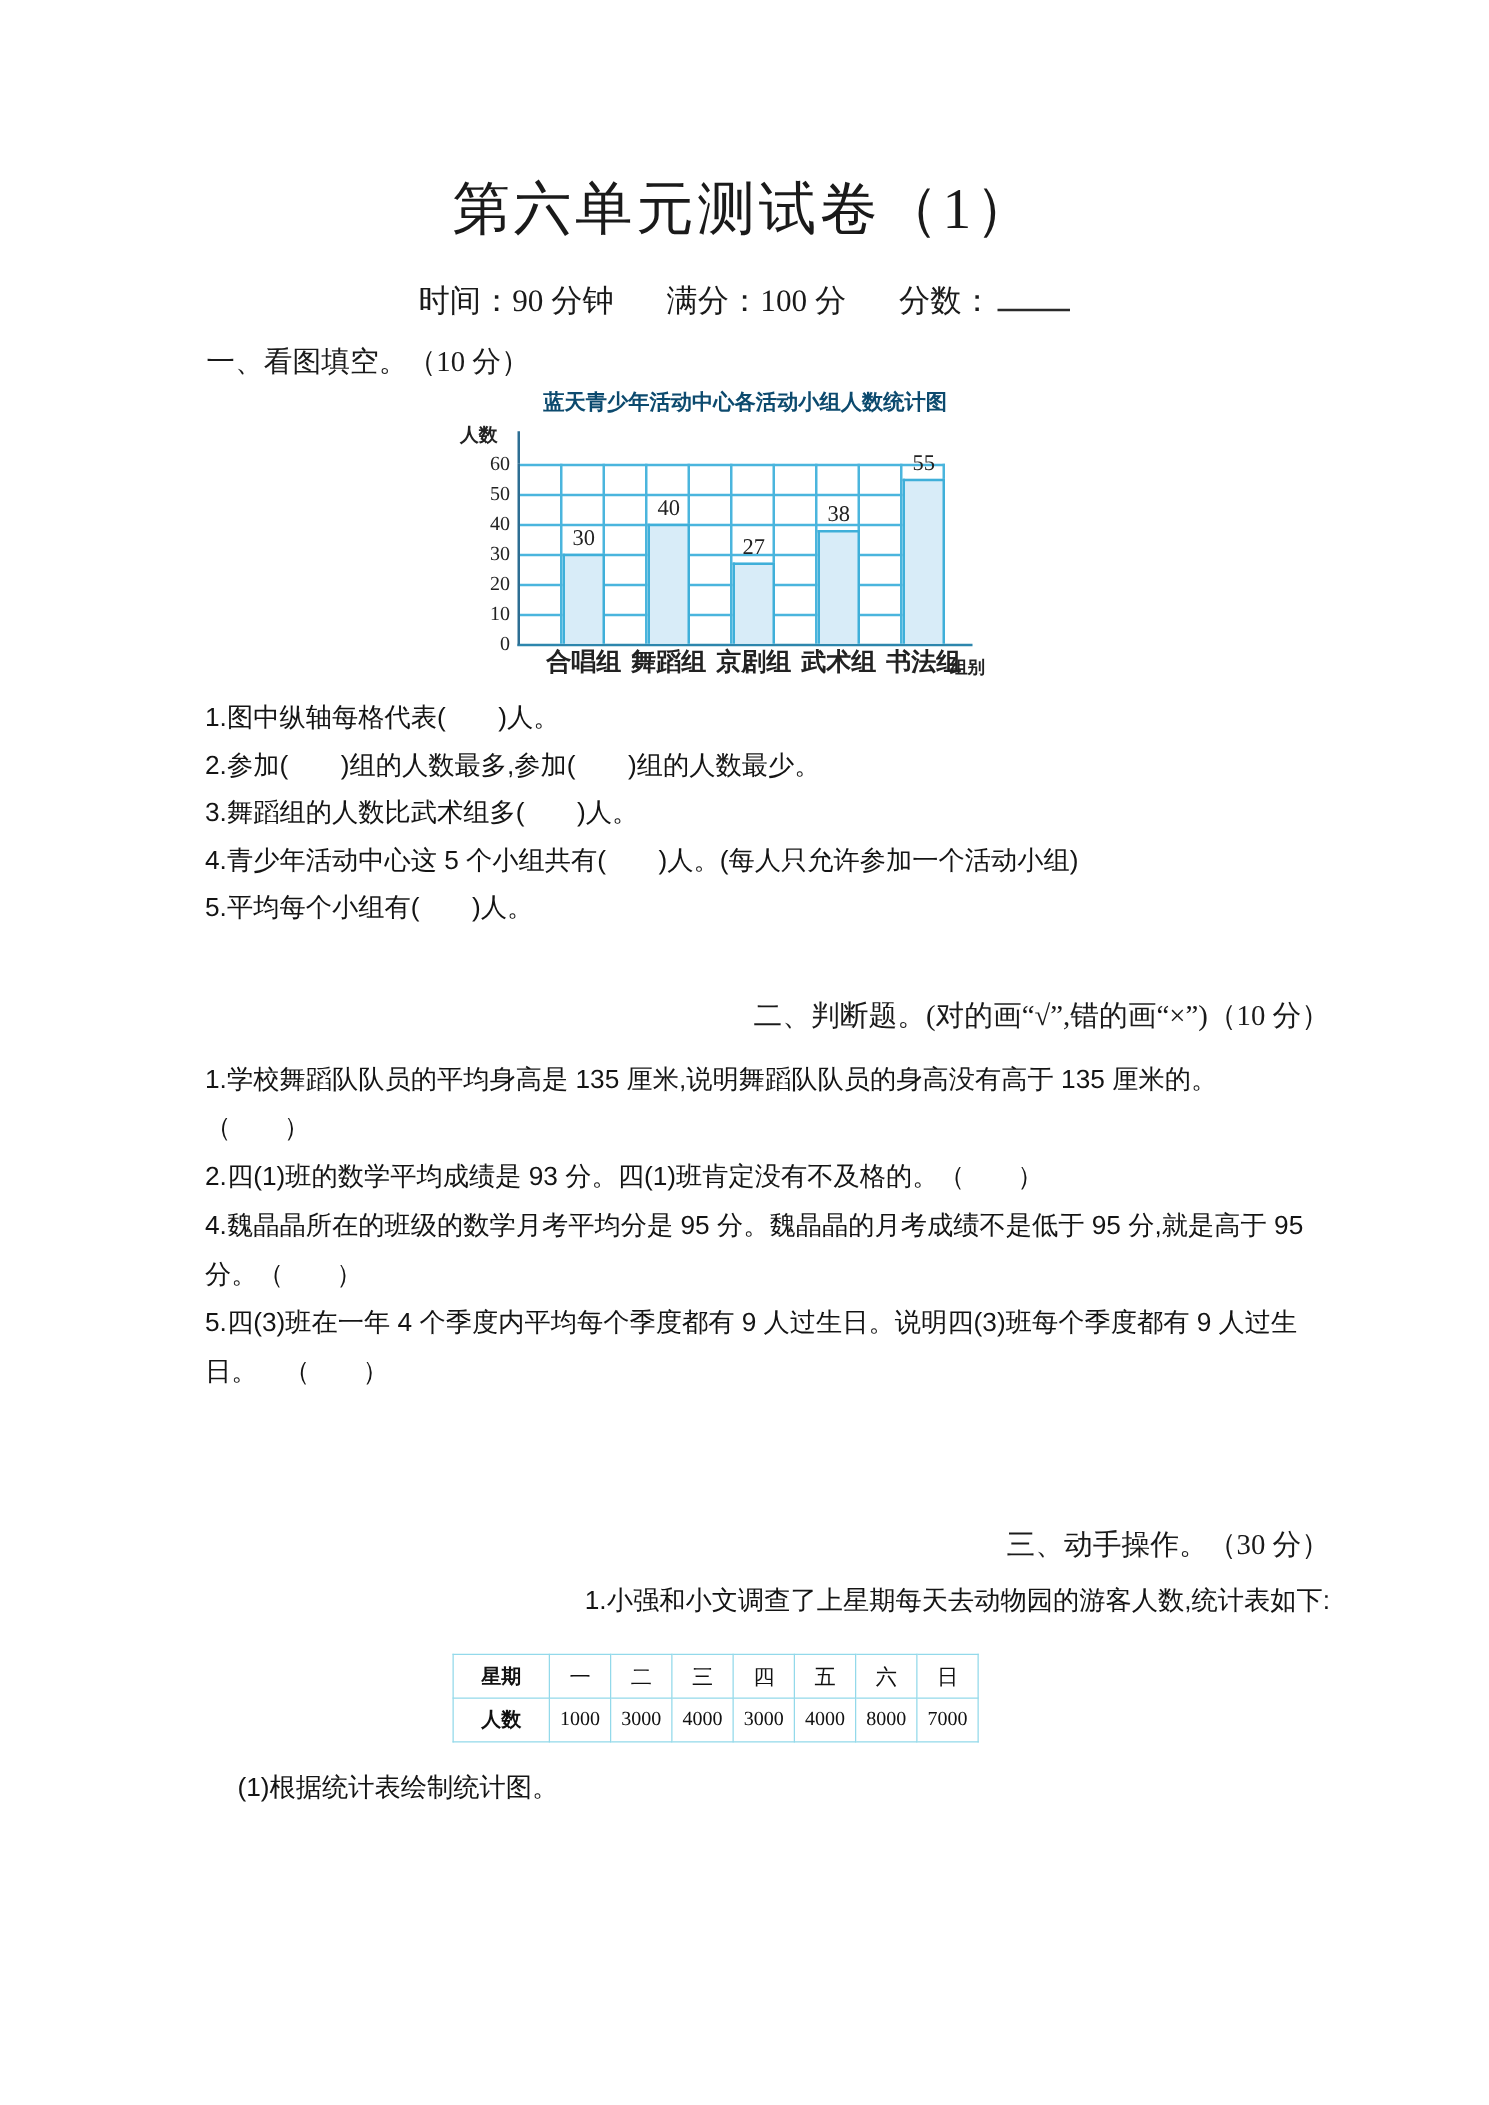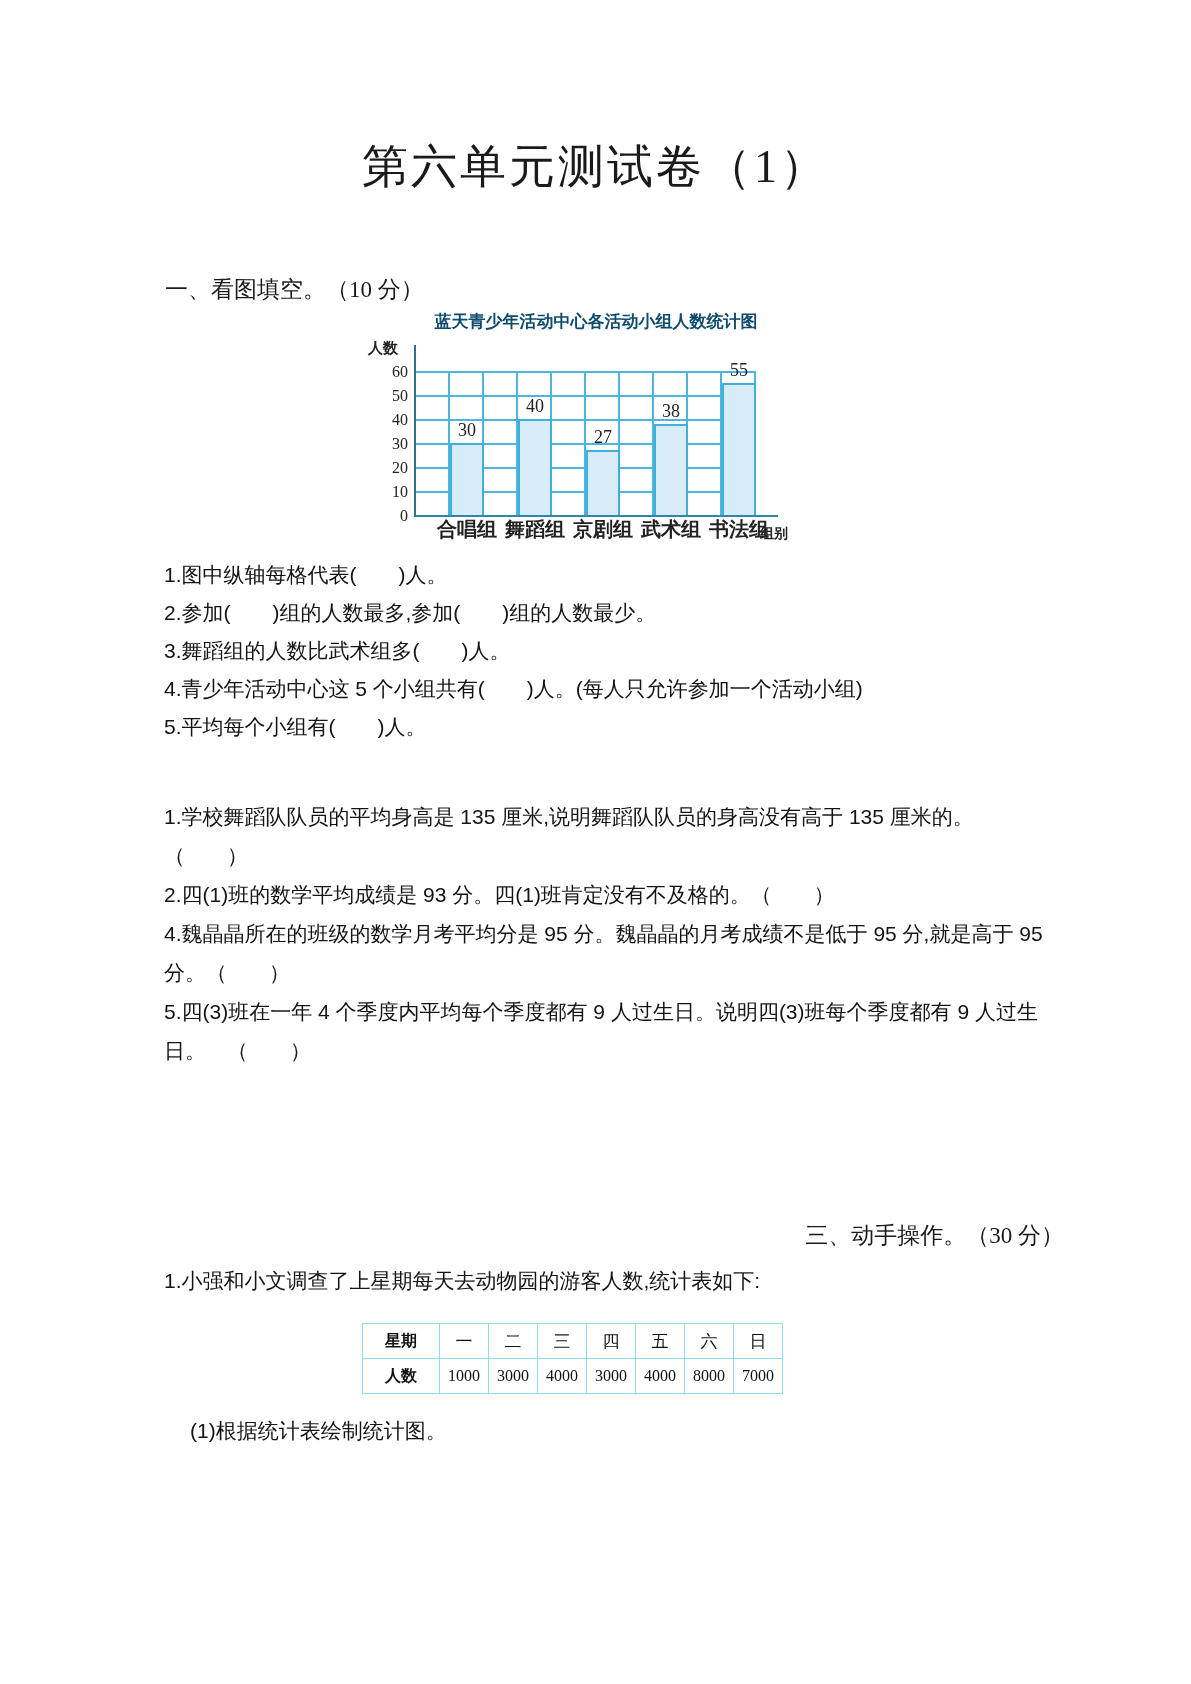--- a/index.html
+++ b/index.html
@@ -38,38 +38,43 @@
   .y-axis-name{position:absolute;top:-32px;left:-48px;
            font-family:"Liberation Sans","DejaVu Sans",sans-serif;font-weight:bold;font-size:15px;color:#222;}
 
   
   .qs{font-family:"Liberation Sans","DejaVu Sans",sans-serif;font-size:21px;color:#141414;}
   .s1-qs{position:absolute;top:556px;left:164px;width:900px;line-height:38px;}
   .s2{position:absolute;top:797px;left:164px;width:900px;}
   .s2 .sec-head{margin-bottom:16px;}
   .s2 .qs{line-height:39px;}
   .s3{position:absolute;top:1220px;left:164px;width:900px;}
-  .s3-intro{margin-top:12px;line-height:36px;}
+  .s3-intro{margin-top:12px;line-height:36px;text-align:right;}
 
   
   .stat-table{border-collapse:collapse;margin:24px 0 0 198px;}
   .stat-table td{border:1px solid #93d9ea;text-align:center;height:34px;padding:0;}
   .stat-table td.rowlab{width:76px;font-family:"Liberation Sans","DejaVu Sans",sans-serif;
                         font-weight:bold;font-size:16px;}
   .stat-table td.day{width:48px;font-size:17px;}
   .stat-table td.num{width:48px;font-size:16px;}
   .s3-sub{margin:20px 0 0 26px;line-height:34px;}
 </style>
 </head>
 <body>
 
 <div class="page">
 
   <div class="title">第六单元测试卷（1）</div>
 
+  <div class="meta">
+    <span>时间：90 分钟</span>
+    <span class="gap">满分：100 分</span>
+    <span class="gap">分数：</span><span class="score-blank"></span>
+  </div>
 
   <div class="sec-head s1-head">一、看图填空。（10 分）</div>
 
   <div class="chart-wrap">
     <div class="chart-title">蓝天青少年活动中心各活动小组人数统计图</div>
     <div class="plot-outer">
       <div class="plot">
         <div class="y-axis-name">人数</div>
         <div class="x-axis-name">组别</div>
       <div class="grid-h" style="bottom: 22px;"></div>
@@ -116,20 +121,21 @@
 
   <div class="s1-qs qs">
     <div>1.图中纵轴每格代表(　　)人。</div>
     <div>2.参加(　　)组的人数最多,参加(　　)组的人数最少。</div>
     <div>3.舞蹈组的人数比武术组多(　　)人。</div>
     <div>4.青少年活动中心这 5 个小组共有(　　)人。(每人只允许参加一个活动小组)</div>
     <div>5.平均每个小组有(　　)人。</div>
   </div>
 
   <div class="s2">
+    <div class="sec-head">二、判断题。(对的画“√”,错的画“×”)（10 分）</div>
     <div class="qs">
       <div>1.学校舞蹈队队员的平均身高是 135 厘米,说明舞蹈队队员的身高没有高于 135 厘米的。　（　　）</div>
       <div>2.四(1)班的数学平均成绩是 93 分。四(1)班肯定没有不及格的。（　　）</div>
       <div>4.魏晶晶所在的班级的数学月考平均分是 95 分。魏晶晶的月考成绩不是低于 95 分,就是高于 95 分。（　　）</div>
       <div>5.四(3)班在一年 4 个季度内平均每个季度都有 9 人过生日。说明四(3)班每个季度都有 9 人过生日。　（　　）</div>
     </div>
   </div>
 
   <div class="s3">
     <div class="sec-head">三、动手操作。（30 分）</div>

